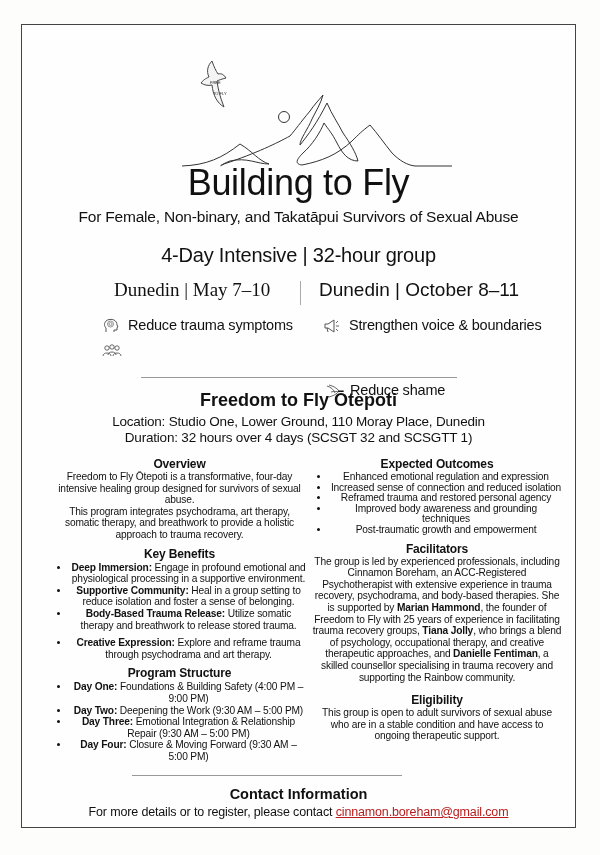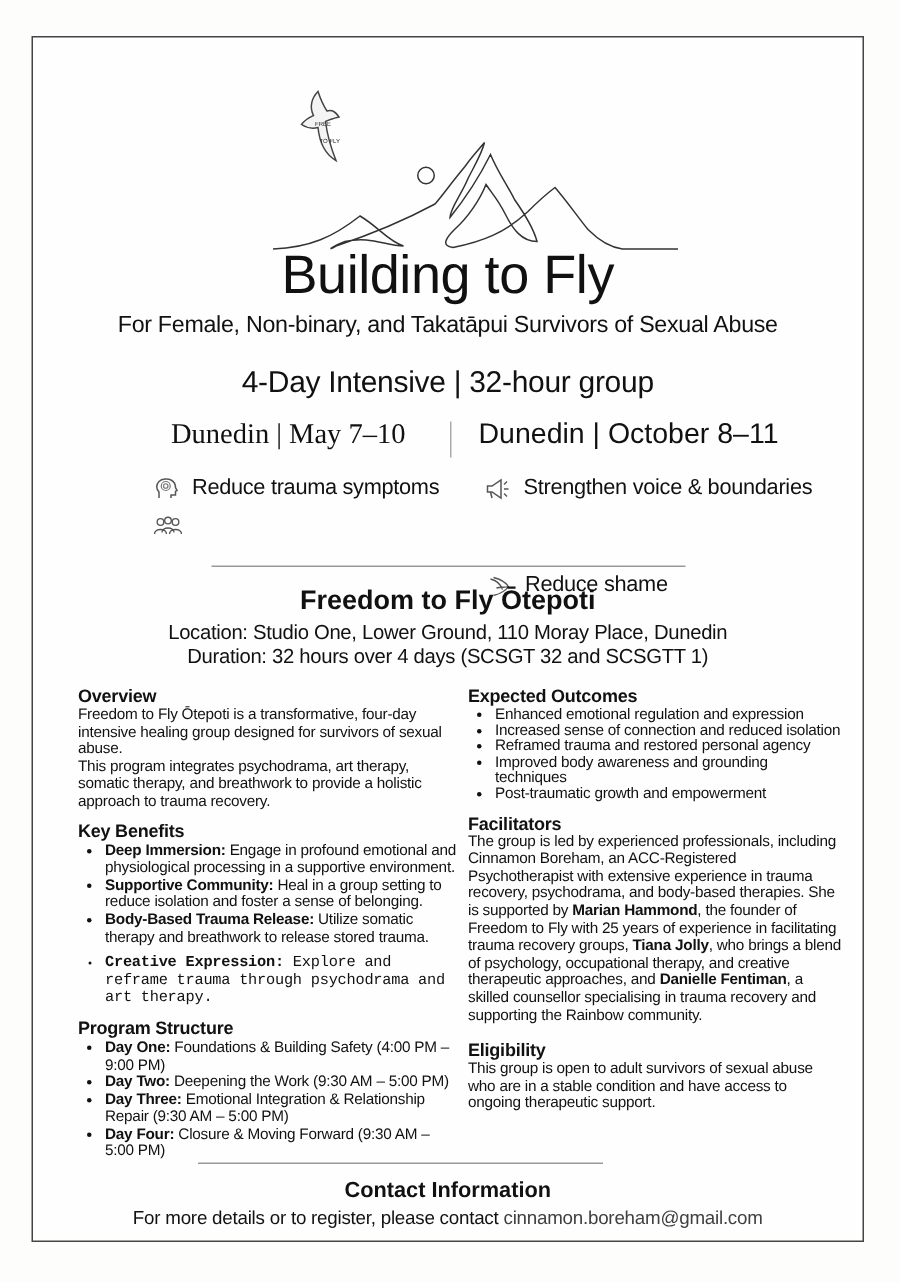--- a/index.html
+++ b/index.html
@@ -15,29 +15,29 @@
   .intensive { top:219px; font-size:20px; letter-spacing:-0.2px; }
   .dates { top:254px; font-size:19px; width:555px; }
   .date-left { position:absolute; left:92px;font-family:Liberation Serif, serif; }
   .date-sep { position:absolute; left:278px; top:2px; width:1px; height:24px; background:#aaa; }
   .date-right { position:absolute; left:297px; }
   .feat { font-size:14.5px; letter-spacing:-0.2px; display:flex; }
   .feat svg { margin-right:8px; }
   .divider { height:1px; background:#999; }
   .sec-title { top:365px; font-size:18px; font-weight:bold; }
   .loc { top:389px; font-size:13.5px; letter-spacing:-0.2px; line-height:16px; }
-  .col { font-size:10.2px; line-height:11.6px; letter-spacing:-0.15px; }
+  .col { font-size:10.2px; line-height:11.6px; letter-spacing:-0.15px;text-align:center; }
   .col h3 { margin:0; font-size:12px; font-weight:bold; line-height:14px; }
   .col p { margin:0; }
   .col ul { margin:1px 0 0 0; padding-left:18px; }
   .col li { margin:0; }
   .gap { height:6px; }
   .contact-title { top:761px; font-size:14.5px; font-weight:bold; }
   .contact-text { top:780px; font-size:12.5px; letter-spacing:-0.15px; }
-  .email { color:#404040; }
+  .email { text-decoration:underline; color:#b91c1c; }
 </style>
 </head>
 <body>
 
 <div class="frame">
 
   <svg class="abs illus" viewBox="0 0 300 130">
     <g fill="#f4f4f4" stroke="#444" stroke-width="1">
       <path d="M47 34 C44 28 46 22 50 18 C52 24 54 28 56 31 C60 30 62 32 64 35 C60 36 57 37 55 38 C56 46 58 54 62 64 C55 60 51 52 50 42 C46 43 42 42 39 40 C42 36 45 35 47 34 Z"></path>
       <text x="48" y="41" font-size="4" fill="#222" stroke="none" font-family="Liberation Sans, sans-serif">FREE</text>
@@ -103,21 +103,21 @@
   <div class="abs col" style="left:30px; top:432px; width:255px;">
     <h3>Overview</h3>
     <p>Freedom to Fly Ōtepoti is a transformative, four-day intensive healing group designed for survivors of sexual abuse.</p>
     <p>This program integrates psychodrama, art therapy, somatic therapy, and breathwork to provide a holistic approach to trauma recovery.</p>
     <div class="gap"></div>
     <h3>Key Benefits</h3>
     <ul>
       <li><b>Deep Immersion:</b><span> Engage in profound emotional and physiological processing in a supportive environment.</span></li>
       <li><b>Supportive Community:</b><span> Heal in a group setting to reduce isolation and foster a sense of belonging.</span></li>
       <li><b>Body-Based Trauma Release:</b><span> Utilize somatic therapy and breathwork to release stored trauma.</span></li>
-      <li style="margin-top:6px;font-family:Liberation Mono, monospace;"><b>Creative Expression:</b><span> Explore and reframe trauma through psychodrama and art therapy.</span></li>
+      <li style="margin-top:6px;"><b>Creative Expression:</b><span> Explore and reframe trauma through psychodrama and art therapy.</span></li>
     </ul>
     <div class="gap"></div>
     <h3>Program Structure</h3>
     <ul>
       <li><b>Day One:</b><span> Foundations &amp; Building Safety (4:00 PM – 9:00 PM)</span></li>
       <li><b>Day Two:</b><span> Deepening the Work (9:30 AM – 5:00 PM)</span></li>
       <li><b>Day Three:</b><span> Emotional Integration &amp; Relationship Repair (9:30 AM – 5:00 PM)</span></li>
       <li><b>Day Four:</b><span> Closure &amp; Moving Forward (9:30 AM – 5:00 PM)</span></li>
     </ul>
   </div>

